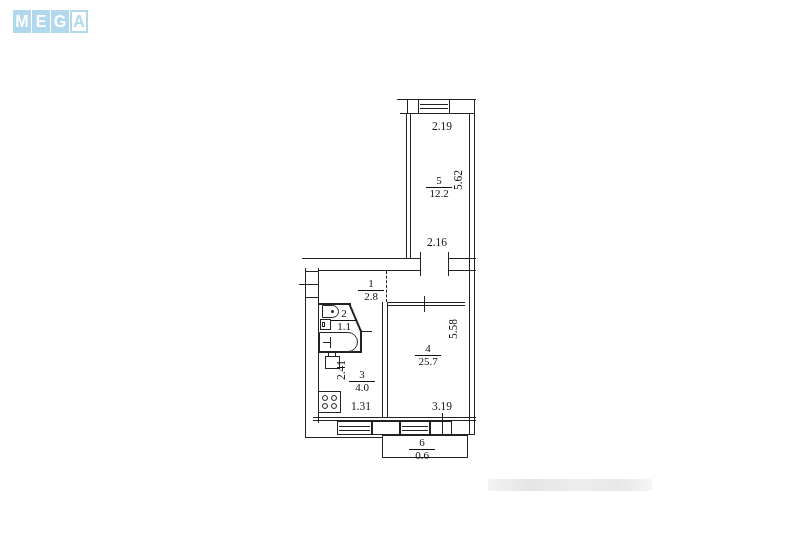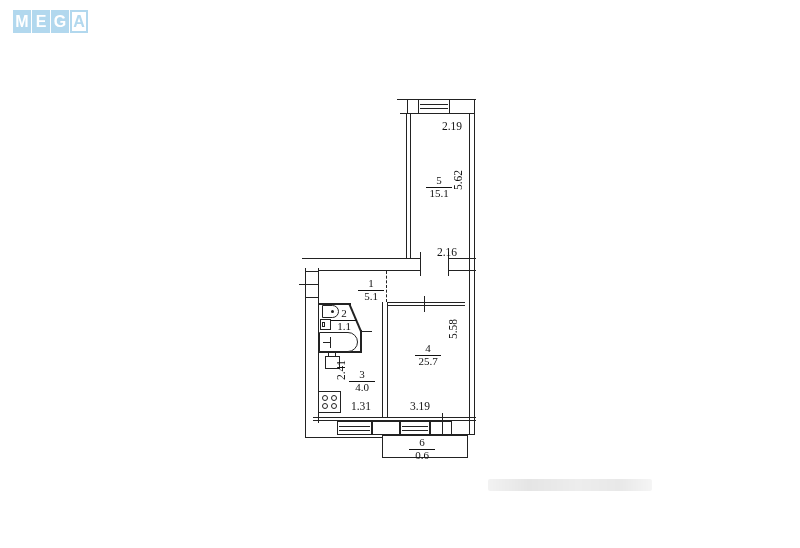--- a/index.html
+++ b/index.html
@@ -122,46 +122,46 @@
   <div class="fix" style="left:328px;top:352px;width:8px;height:5px;"></div>
   <div class="fix" style="left:318px;top:391px;width:23px;height:22px;">
     <div class="burner" style="left:3px;top:3px;"></div>
     <div class="burner" style="right:3px;top:3px;"></div>
     <div class="burner" style="left:3px;bottom:3px;"></div>
     <div class="burner" style="right:3px;bottom:3px;"></div>
   </div>
 
   <div class="frac" style="left:419px;top:175px;">
     <span class="top">5</span>
-    <span class="bot">15.1</span>
+    <span class="bot">12.2</span>
   </div>
   <div class="frac" style="left:351px;top:278px;">
     <span class="top">1</span>
-    <span class="bot">5.1</span>
+    <span class="bot">2.8</span>
   </div>
   <div class="frac" style="left:324px;top:308px;">
     <span class="top">2</span>
     <span class="bot">1.1</span>
   </div>
   <div class="frac" style="left:342px;top:369px;">
     <span class="top">3</span>
     <span class="bot">4.0</span>
   </div>
   <div class="frac" style="left:408px;top:343px;">
     <span class="top">4</span>
     <span class="bot">25.7</span>
   </div>
   <div class="frac" style="left:402px;top:437px;">
     <span class="top">6</span>
     <span class="bot">0.6</span>
   </div>
 
-  <div class="dim" style="left:422px;top:120px;text-align:right;">2.19</div>
+  <div class="dim" style="left:422px;top:120px;">2.19</div>
   <div class="dim rot" style="left:438px;top:174px;">5.62</div>
-  <div class="dim" style="left:417px;top:246px;text-align:right;">2.16</div>
+  <div class="dim" style="left:417px;top:236px;">2.16</div>
   <div class="dim rot" style="left:321px;top:364px;">2.41</div>
   <div class="dim" style="left:341px;top:400px;">1.31</div>
   <div class="dim rot" style="left:433px;top:323px;">5.58</div>
-  <div class="dim" style="left:400px;top:400px;">3.19</div>
+  <div class="dim" style="left:412px;top:400px;text-align:right;">3.19</div>
 
 </div>
 
 <div class="watermark"></div>
 
 </body></html>

